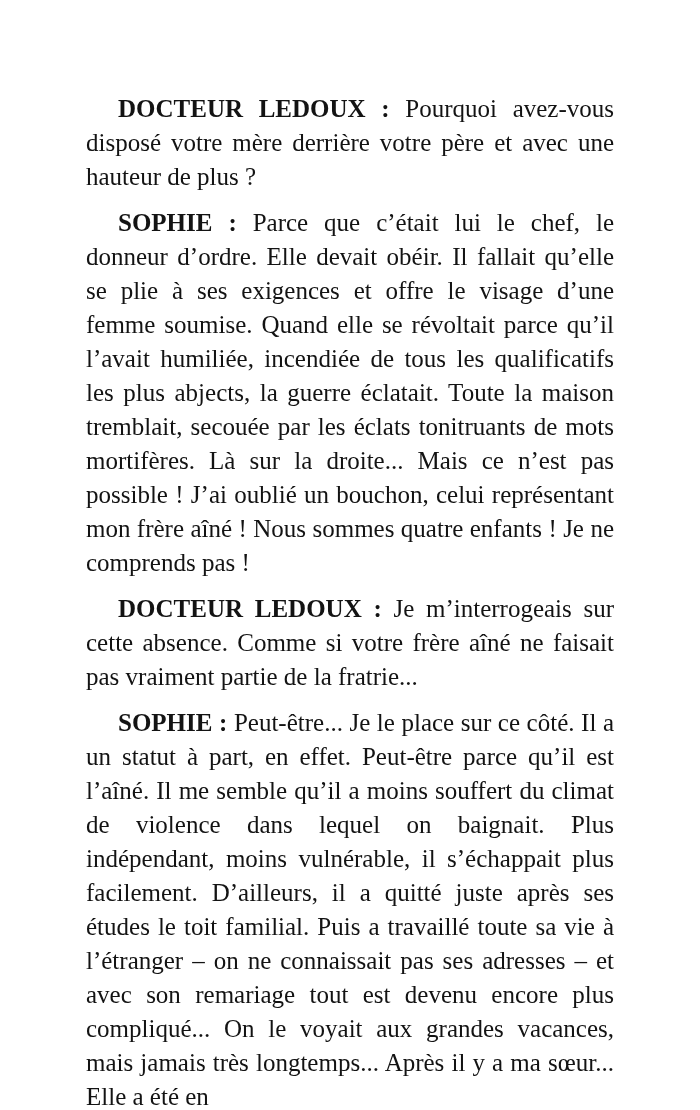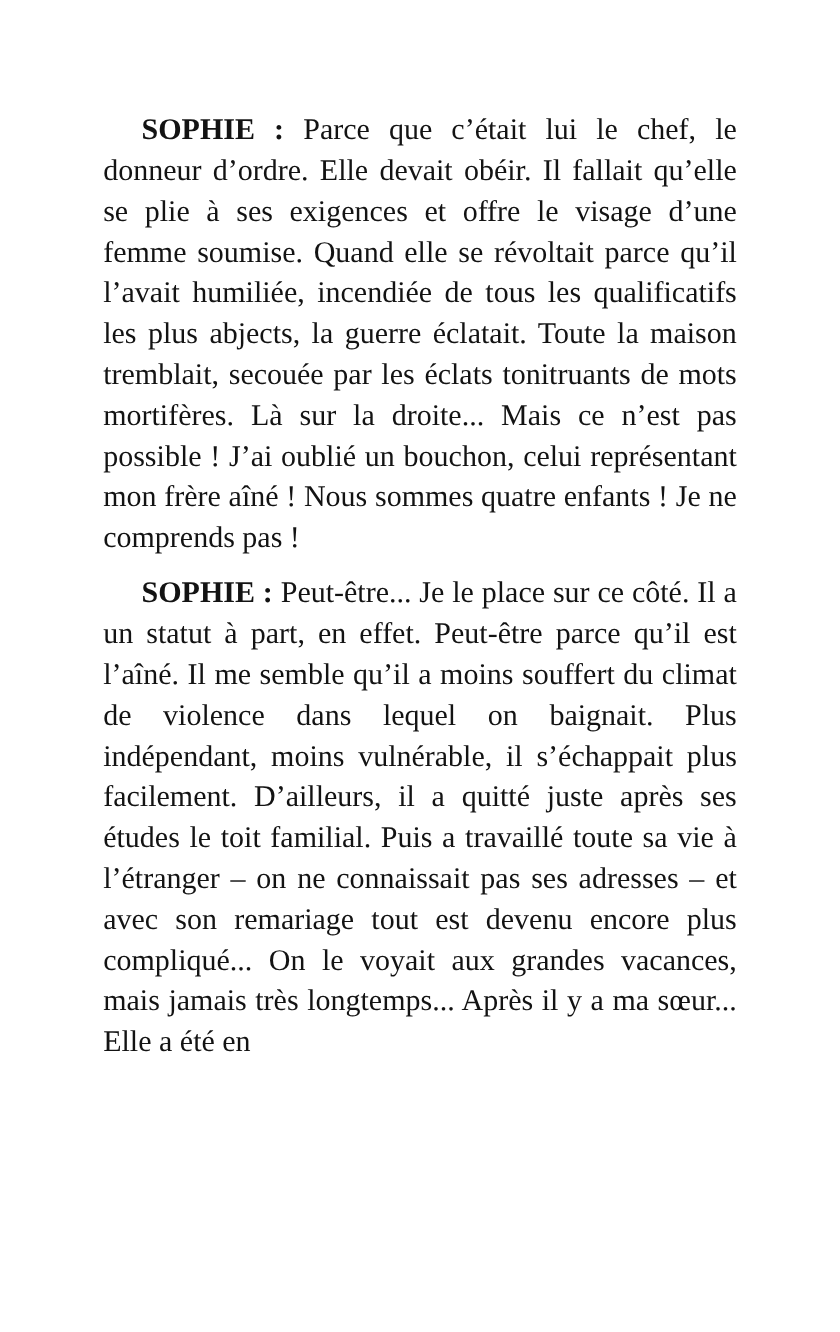--- a/index.html
+++ b/index.html
@@ -36,20 +36,22 @@
   .speaker-label {
     font-weight: bold;
   }
 </style>
 </head>
 <body>
 
 <div class="book-page">
   <div class="text-column">
 
+    <p class="dialogue-para"><span class="speaker-label">DOCTEUR LEDOUX&nbsp;:</span> <span>Pourquoi avez-vous disposé votre mère derrière votre père et avec une hauteur de plus&nbsp;?</span></p>
 
     <p class="dialogue-para"><span class="speaker-label">SOPHIE&nbsp;:</span> <span>Parce que c’était lui le chef, le donneur d’ordre. Elle devait obéir. Il fallait qu’elle se plie à ses exigences et offre le visage d’une femme soumise. Quand elle se révoltait parce qu’il l’avait humiliée, incendiée de tous les qualificatifs les plus abjects, la guerre éclatait. Toute la maison tremblait, secouée par les éclats tonitruants de mots mortifères. Là sur la droite... Mais ce n’est pas possible&nbsp;! J’ai oublié un bouchon, celui représentant mon frère aîné&nbsp;! Nous sommes quatre enfants&nbsp;! Je ne comprends pas&nbsp;!</span></p>
 
+    <p class="dialogue-para"><span class="speaker-label">DOCTEUR LEDOUX&nbsp;:</span> <span>Je m’interrogeais sur cette absence. Comme si votre frère aîné ne faisait pas vraiment partie de la fratrie...</span></p>
 
     <p class="dialogue-para"><span class="speaker-label">SOPHIE&nbsp;:</span> <span>Peut-être... Je le place sur ce côté. Il a un statut à part, en effet. Peut-être parce qu’il est l’aîné. Il me semble qu’il a moins souffert du climat de violence dans lequel on baignait. Plus indépendant, moins vulnérable, il s’échappait plus facilement. D’ailleurs, il a quitté juste après ses études le toit familial. Puis a travaillé toute sa vie à l’étranger – on ne connaissait pas ses adresses – et avec son remariage tout est devenu encore plus compliqué... On le voyait aux grandes vacances, mais jamais très longtemps... Après il y a ma sœur... Elle a été en</span></p>
 
   </div>
 </div>
 
 </body></html>

